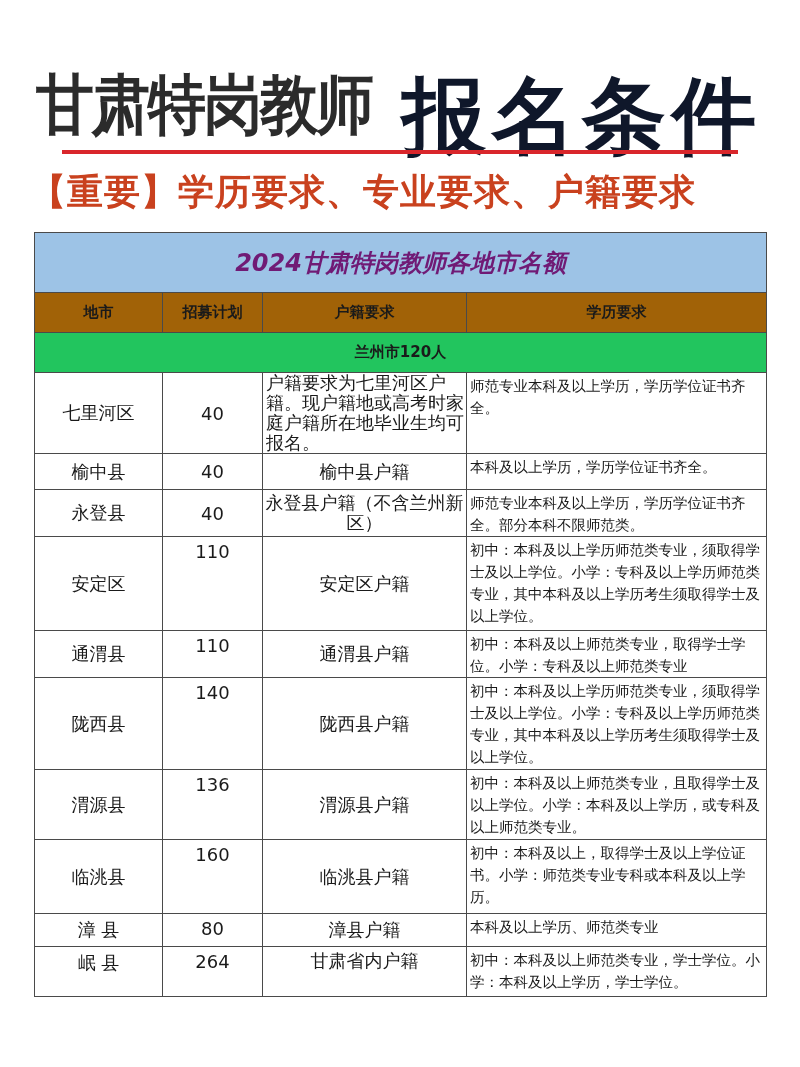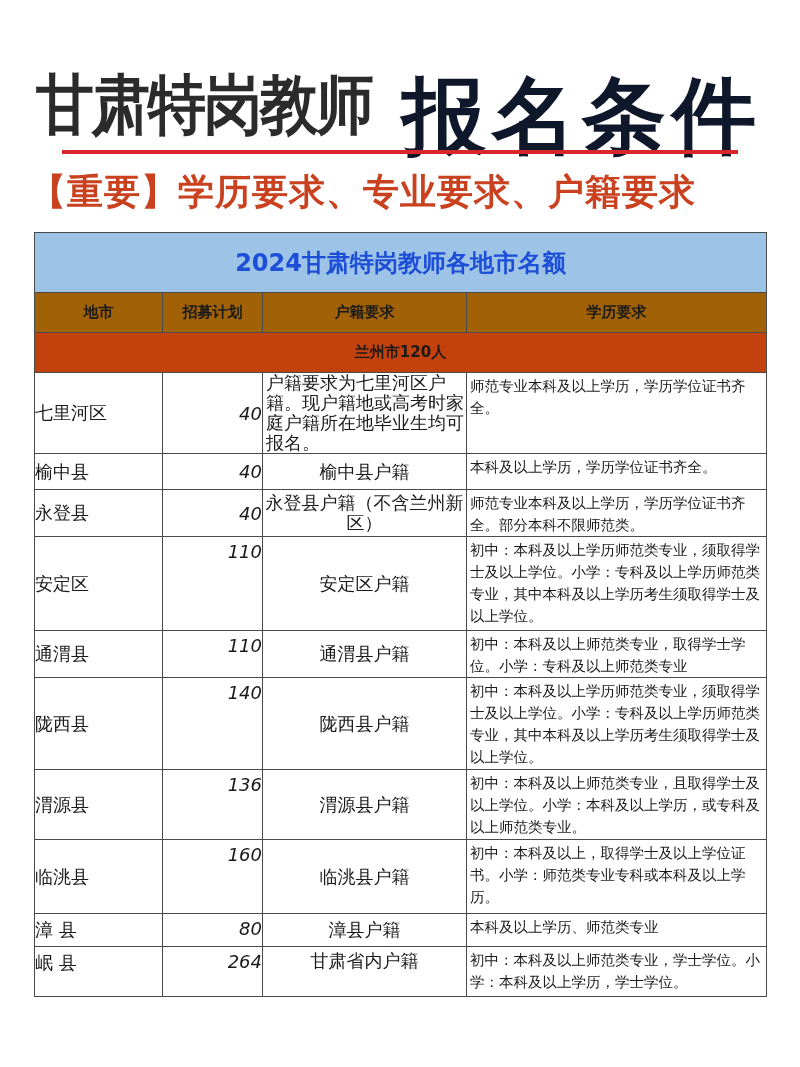--- a/index.html
+++ b/index.html
@@ -19,25 +19,25 @@
   .red-rule { position: absolute; left: 62px; top: 150px; width: 676px; height: 4px; background: #d9262b; }
   .subtitle {
     position: absolute; left: 30px; top: 168px; width: 740px; font-size: 36px; font-weight: bold;
     color: #c9411e; letter-spacing: 1px; white-space: nowrap;
   }
   table {
     position: absolute; left: 34px; top: 232px; width: 732px; border-collapse: collapse;
     table-layout: fixed;
   }
   td, th { border: 1px solid #4a4a4a; padding: 0; font-size: 18px; }
-  .t-title { background: #9dc3e6; height: 59px; font-size: 24px; font-weight: bold; text-align: center; color: #1d4ed8; }
+  .t-title { background: #9dc3e6; height: 59px; font-size: 24px; font-weight: bold; text-align: center; color: #701a75; font-style: italic; }
   .t-head th { height: 39px; font-weight: bold; font-size: 15px; background: #a16207; }
-  .t-group td { background: #c2410c; height: 39px; text-align: center; font-weight: bold; font-size: 15px; }
-  .c-city { vertical-align: middle; }
-  .c-plan { text-align: right; font-style: italic; }
+  .t-group td { background: #22c55e; height: 39px; text-align: center; font-weight: bold; font-size: 15px; }
+  .c-city { text-align: center; vertical-align: middle; }
+  .c-plan { text-align: center; }
   .c-plan.mid { vertical-align: middle; }
   .c-plan.top { vertical-align: top; padding-top: 4px; }
   .c-huji { text-align: center; vertical-align: middle; line-height: 20px; }
   .c-huji.left { text-align: left; padding-left: 3px; }
   .c-huji.top { vertical-align: top; padding-top: 4px; margin-left: 8px; }
   .c-edu { text-align: left; vertical-align: top; padding: 2px 3px 0 3px; line-height: 22px; font-size: 14.5px; }
 </style>
 </head>
 <body>
 

